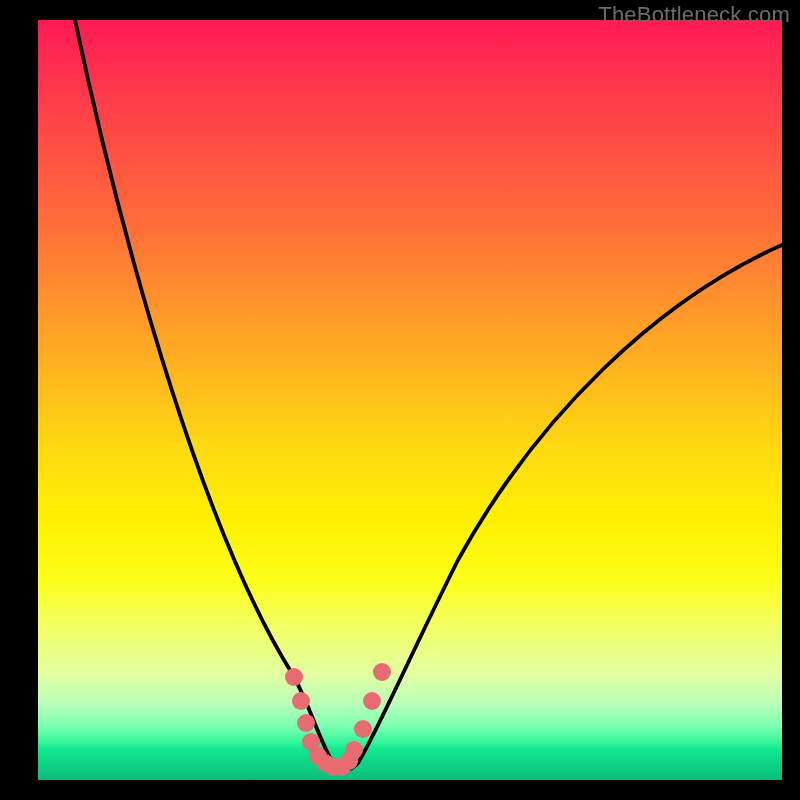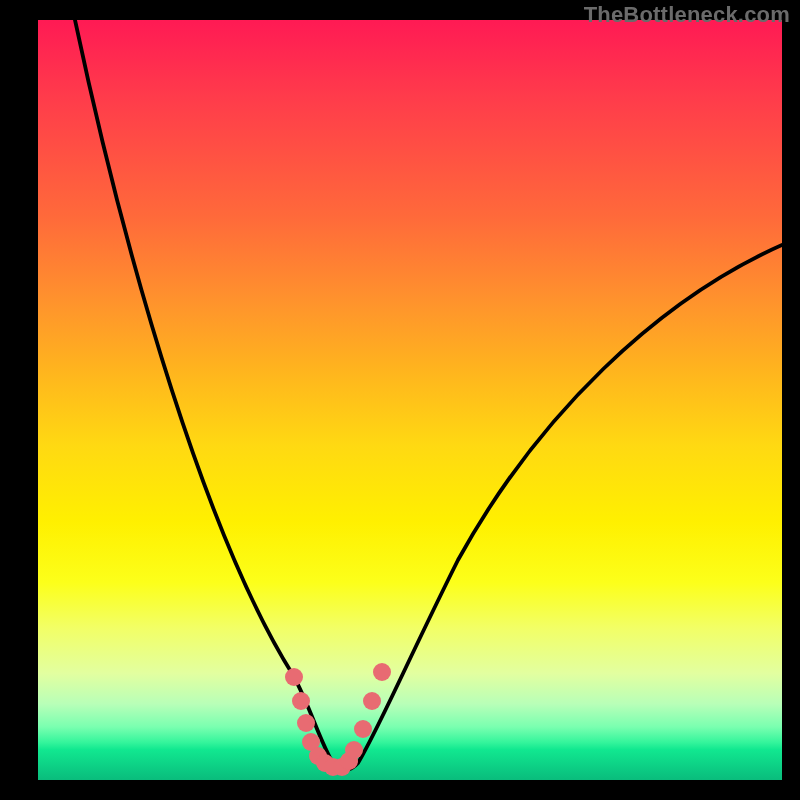--- a/index.html
+++ b/index.html
@@ -45,21 +45,21 @@
       #0bc781 99%,
       #0abc7c 100%
     );
   }
   .watermark {
     position: absolute;
     top: 2px;
     right: 10px;
     color: #6b6b6b;
     font-size: 22px;
-    font-weight: 700;
+    font-weight: 400;
     letter-spacing: 0.2px;
     user-select: none;
   }
   svg.curve {
     position: absolute;
     left: 0;
     top: 0;
   }
 </style>
 </head>

